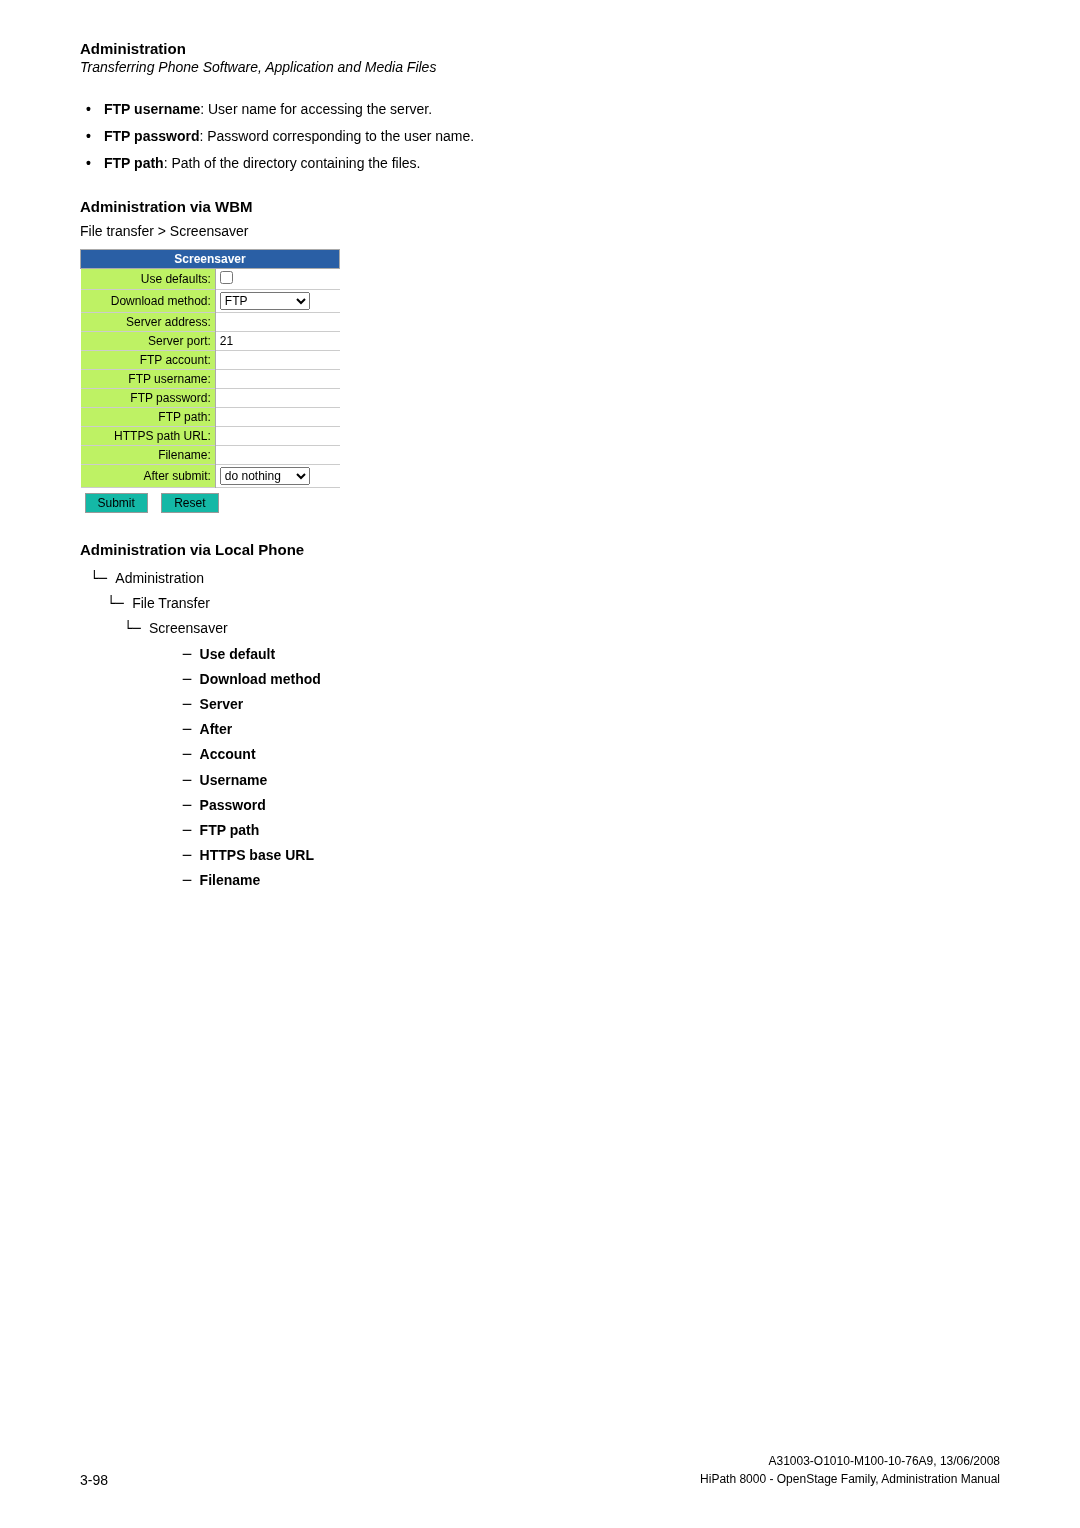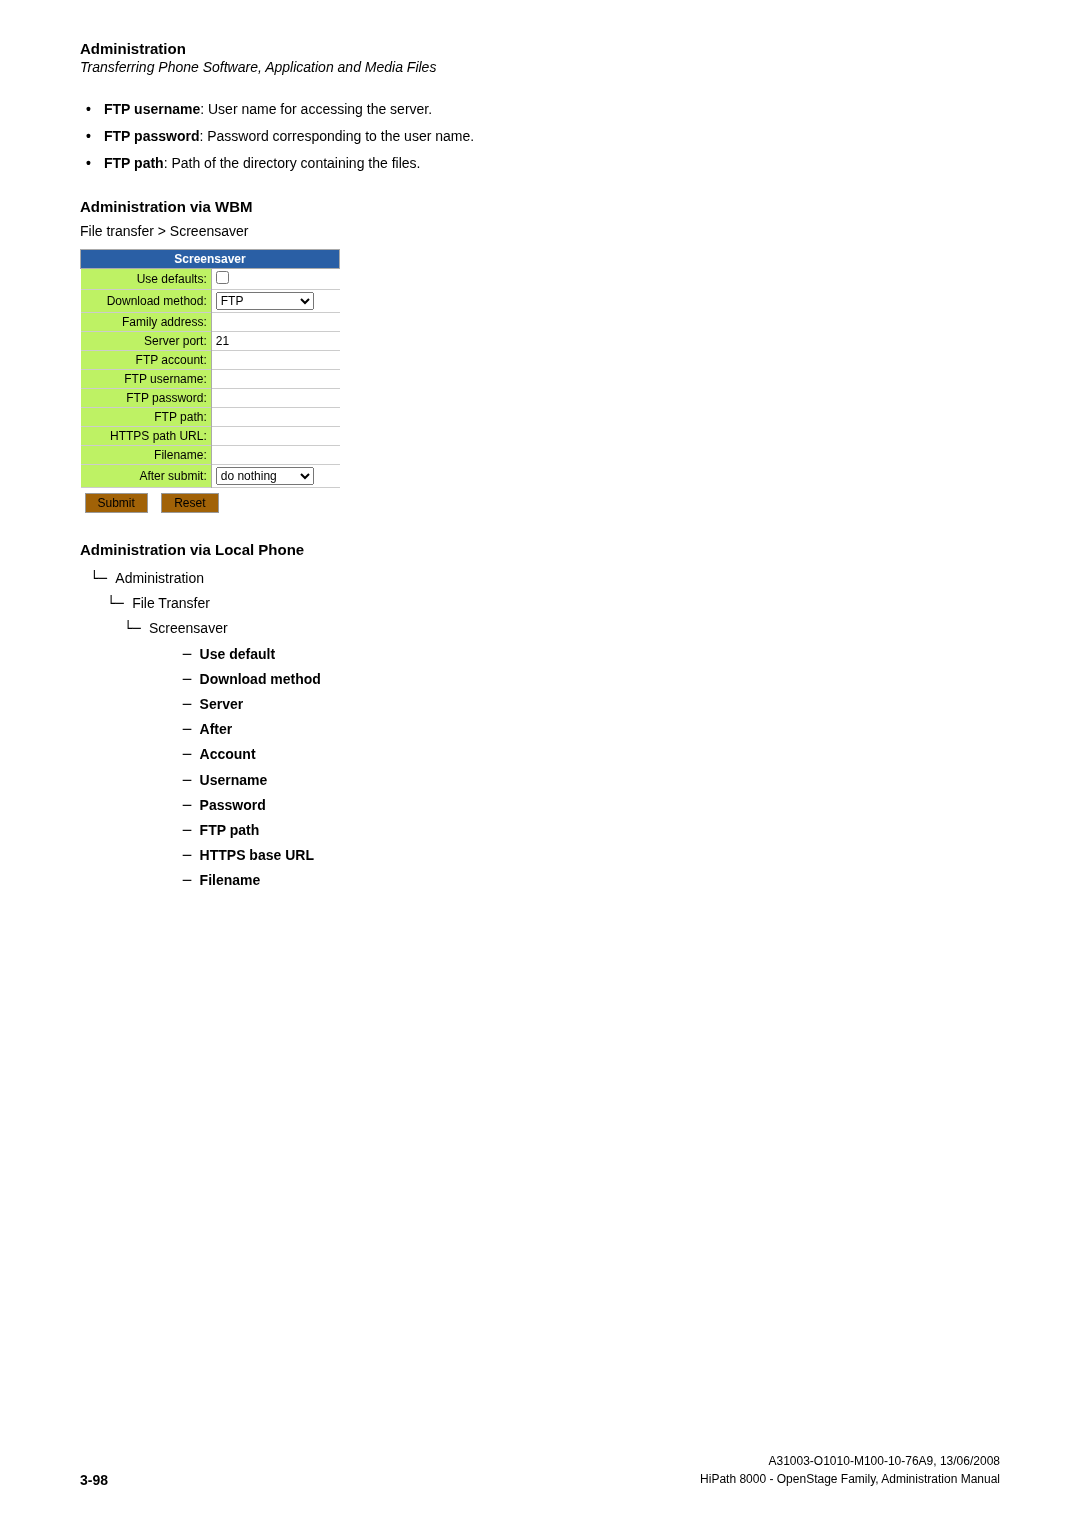--- a/index.html
+++ b/index.html
@@ -89,30 +89,30 @@
       border: none;
       outline: none;
       font-size: 12px;
     }
     .wbm-table .checkbox-cell {
       text-align: left;
       padding-left: 4px;
     }
     .wbm-table .select-cell select {
       font-size: 12px;
-      width: 98px;
+      width: 90px;
     }
     .wbm-table .btn-row td {
       border: none;
       padding-top: 4px;
     }
     .wbm-table button {
       font-size: 12px;
       padding: 2px 12px;
-      background: #a16207;
+      background: #14b8a6;
       border: 1px solid #999;
       cursor: pointer;
     }
     
     .tree-container {
       font-size: 14px;
       line-height: 1.8;
       margin-left: 10px;
     }
     .tree-item {
@@ -134,21 +134,21 @@
     .page-footer {
       position: absolute;
       bottom: 40px;
       left: 80px;
       right: 80px;
       display: flex;
       justify-content: space-between;
       align-items: flex-end;
     }
     .page-number {
-      font-weight: bold;
+      font-weight: normal;
       font-size: 14px;
     }
     .footer-doc-info {
       text-align: right;
       font-size: 12px;
       line-height: 1.5;
     }
     .inline-bold { font-weight: bold; }
   </style>
 </head>
@@ -190,21 +190,21 @@
       <td class="label-cell">Download method:</td>
       <td class="value-cell select-cell">
         <select>
           <option>FTP</option>
           <option>HTTPS</option>
         </select>
       </td>
     </tr>
 
     <tr class="row-outer">
-      <td class="label-cell">Family address:</td>
+      <td class="label-cell">Server address:</td>
       <td class="value-cell">
         <input type="text" value="" style="">
       </td>
     </tr>
 
     <tr class="row-outer">
       <td class="label-cell">Server port:</td>
       <td class="value-cell">
         <input type="text" value="21" style="">
       </td>

